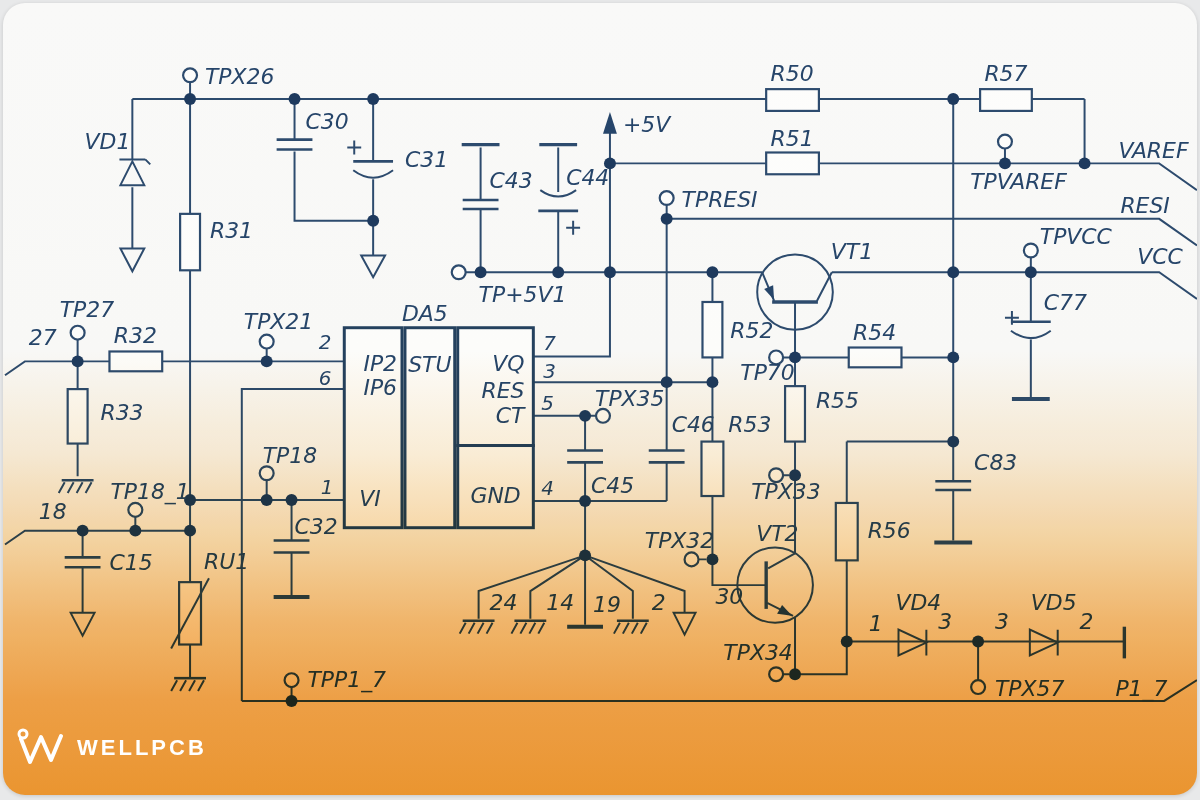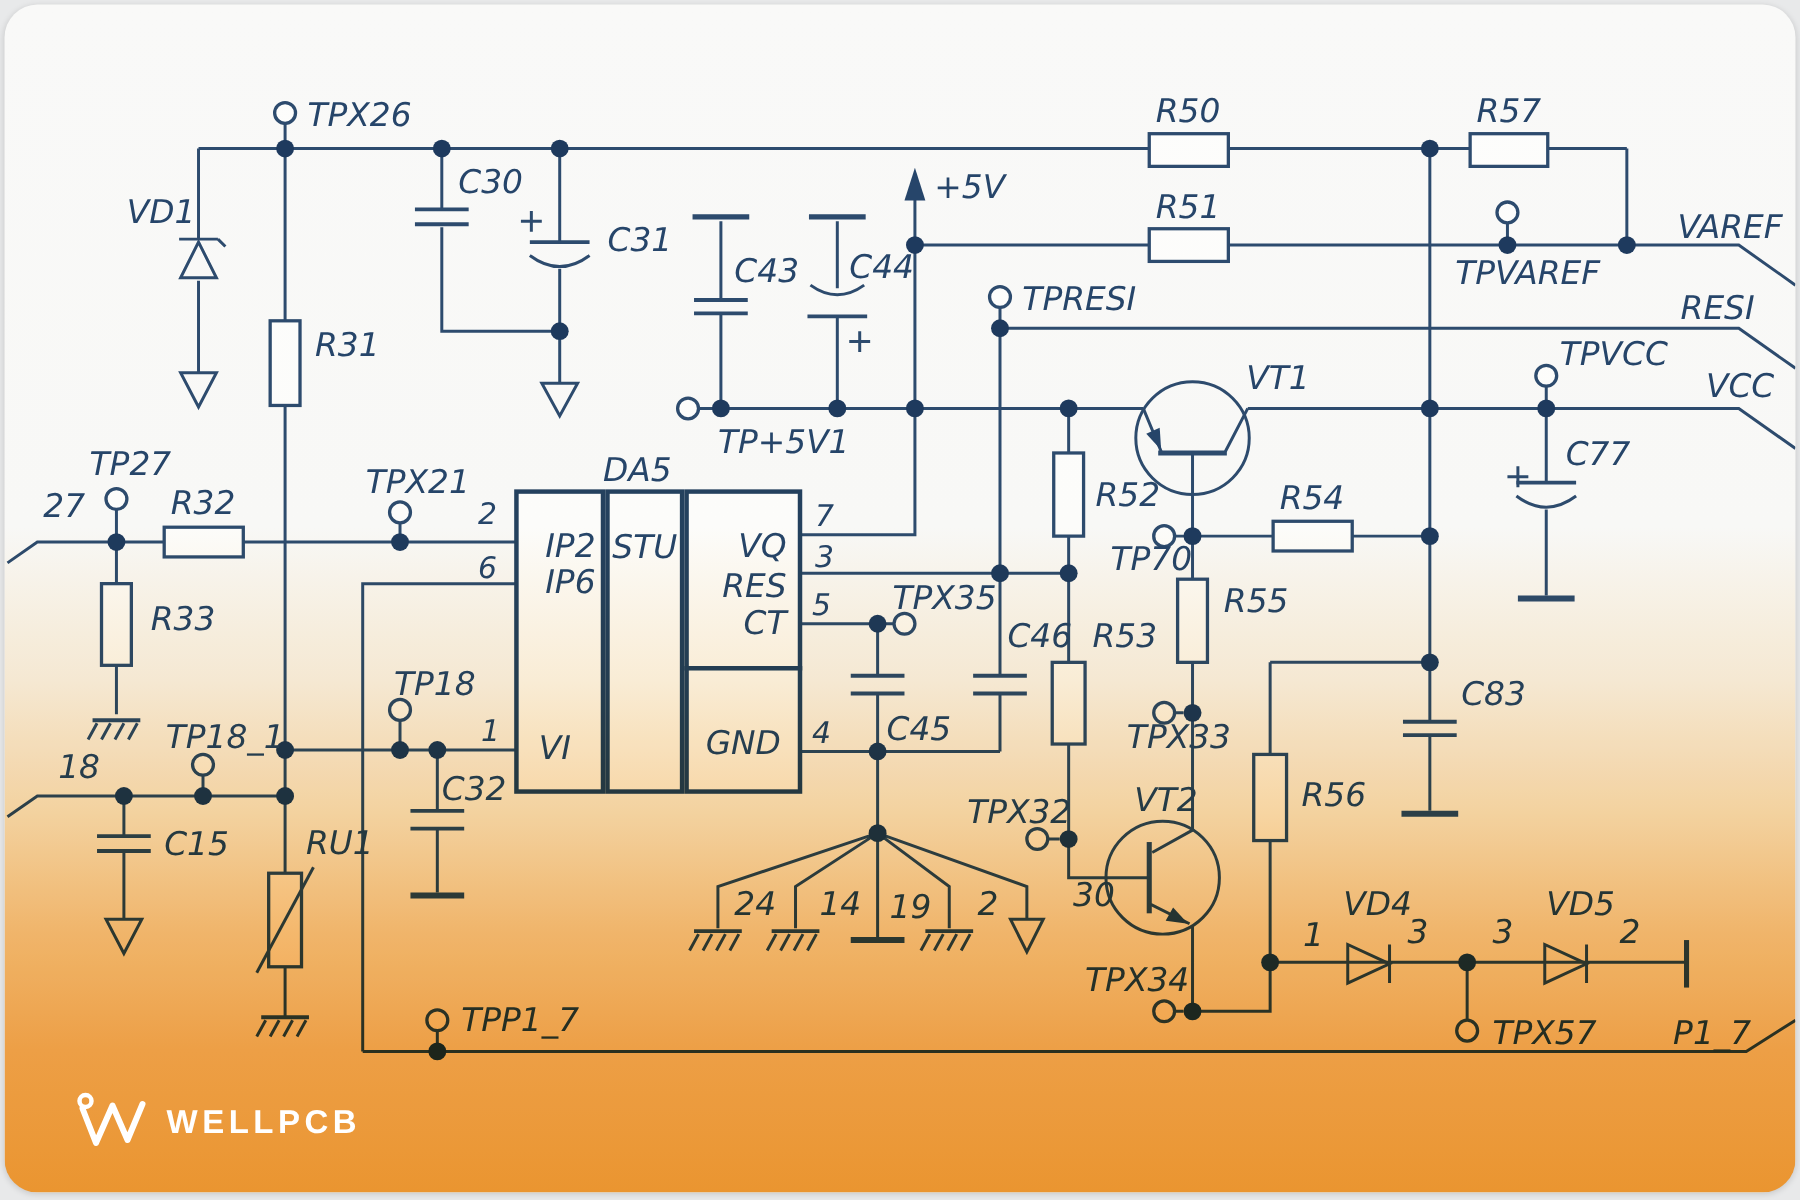--- a/index.html
+++ b/index.html
@@ -1,21 +1,21 @@
 <!DOCTYPE html>
 <html><head>
 <meta charset="utf-8">
 <style>
   html,body{margin:0;padding:0;width:1200px;height:800px;background:#e8e9ea;font-family:"DejaVu Sans",sans-serif;}
   .card{position:absolute;left:3px;top:3px;width:1194px;height:792px;border-radius:22px;overflow:hidden;
         background:#f9f9f8;box-shadow:0 1px 4px rgba(0,0,0,.15);}
   .schematic-svg{position:absolute;inset:0;z-index:1;}
   .orange-overlay{position:absolute;inset:0;z-index:2;pointer-events:none;mix-blend-mode:multiply;
         background:linear-gradient(180deg,#ffffff 0%,#fefefd 44%,#fbeed8 57%,#f9d7a4 68%,#f6ba6e 78%,#f3a348 88%,#f09931 100%);}
-  .logo{position:absolute;left:46px;bottom:26px;z-index:5;display:flex;align-items:center;gap:10px;}
+  .logo{position:absolute;left:12px;bottom:26px;z-index:5;display:flex;align-items:center;gap:10px;}
   .logo-text{color:#ffffff;font-family:"Liberation Sans",sans-serif;font-weight:bold;font-size:22px;letter-spacing:3px;}
   text{font-family:"DejaVu Sans",sans-serif;font-style:italic;fill:#26456a;}
   .lbl{font-size:22px;}
   .lbl-sm{font-size:20px;}
   .wire{stroke:#2d4b6e;stroke-width:2;fill:none;}
   .plate{stroke:#2d4b6e;stroke-width:2.6;fill:none;}
   .thick{stroke:#2d4b6e;stroke-width:4;fill:none;}
   .bar3{stroke:#2d4b6e;stroke-width:3.4;fill:none;}
   .box{fill:#fdfdfc;stroke:#2d4b6e;stroke-width:2.2;}
   .icbox{fill:#fdfdfc;stroke:#24415f;stroke-width:3;}

